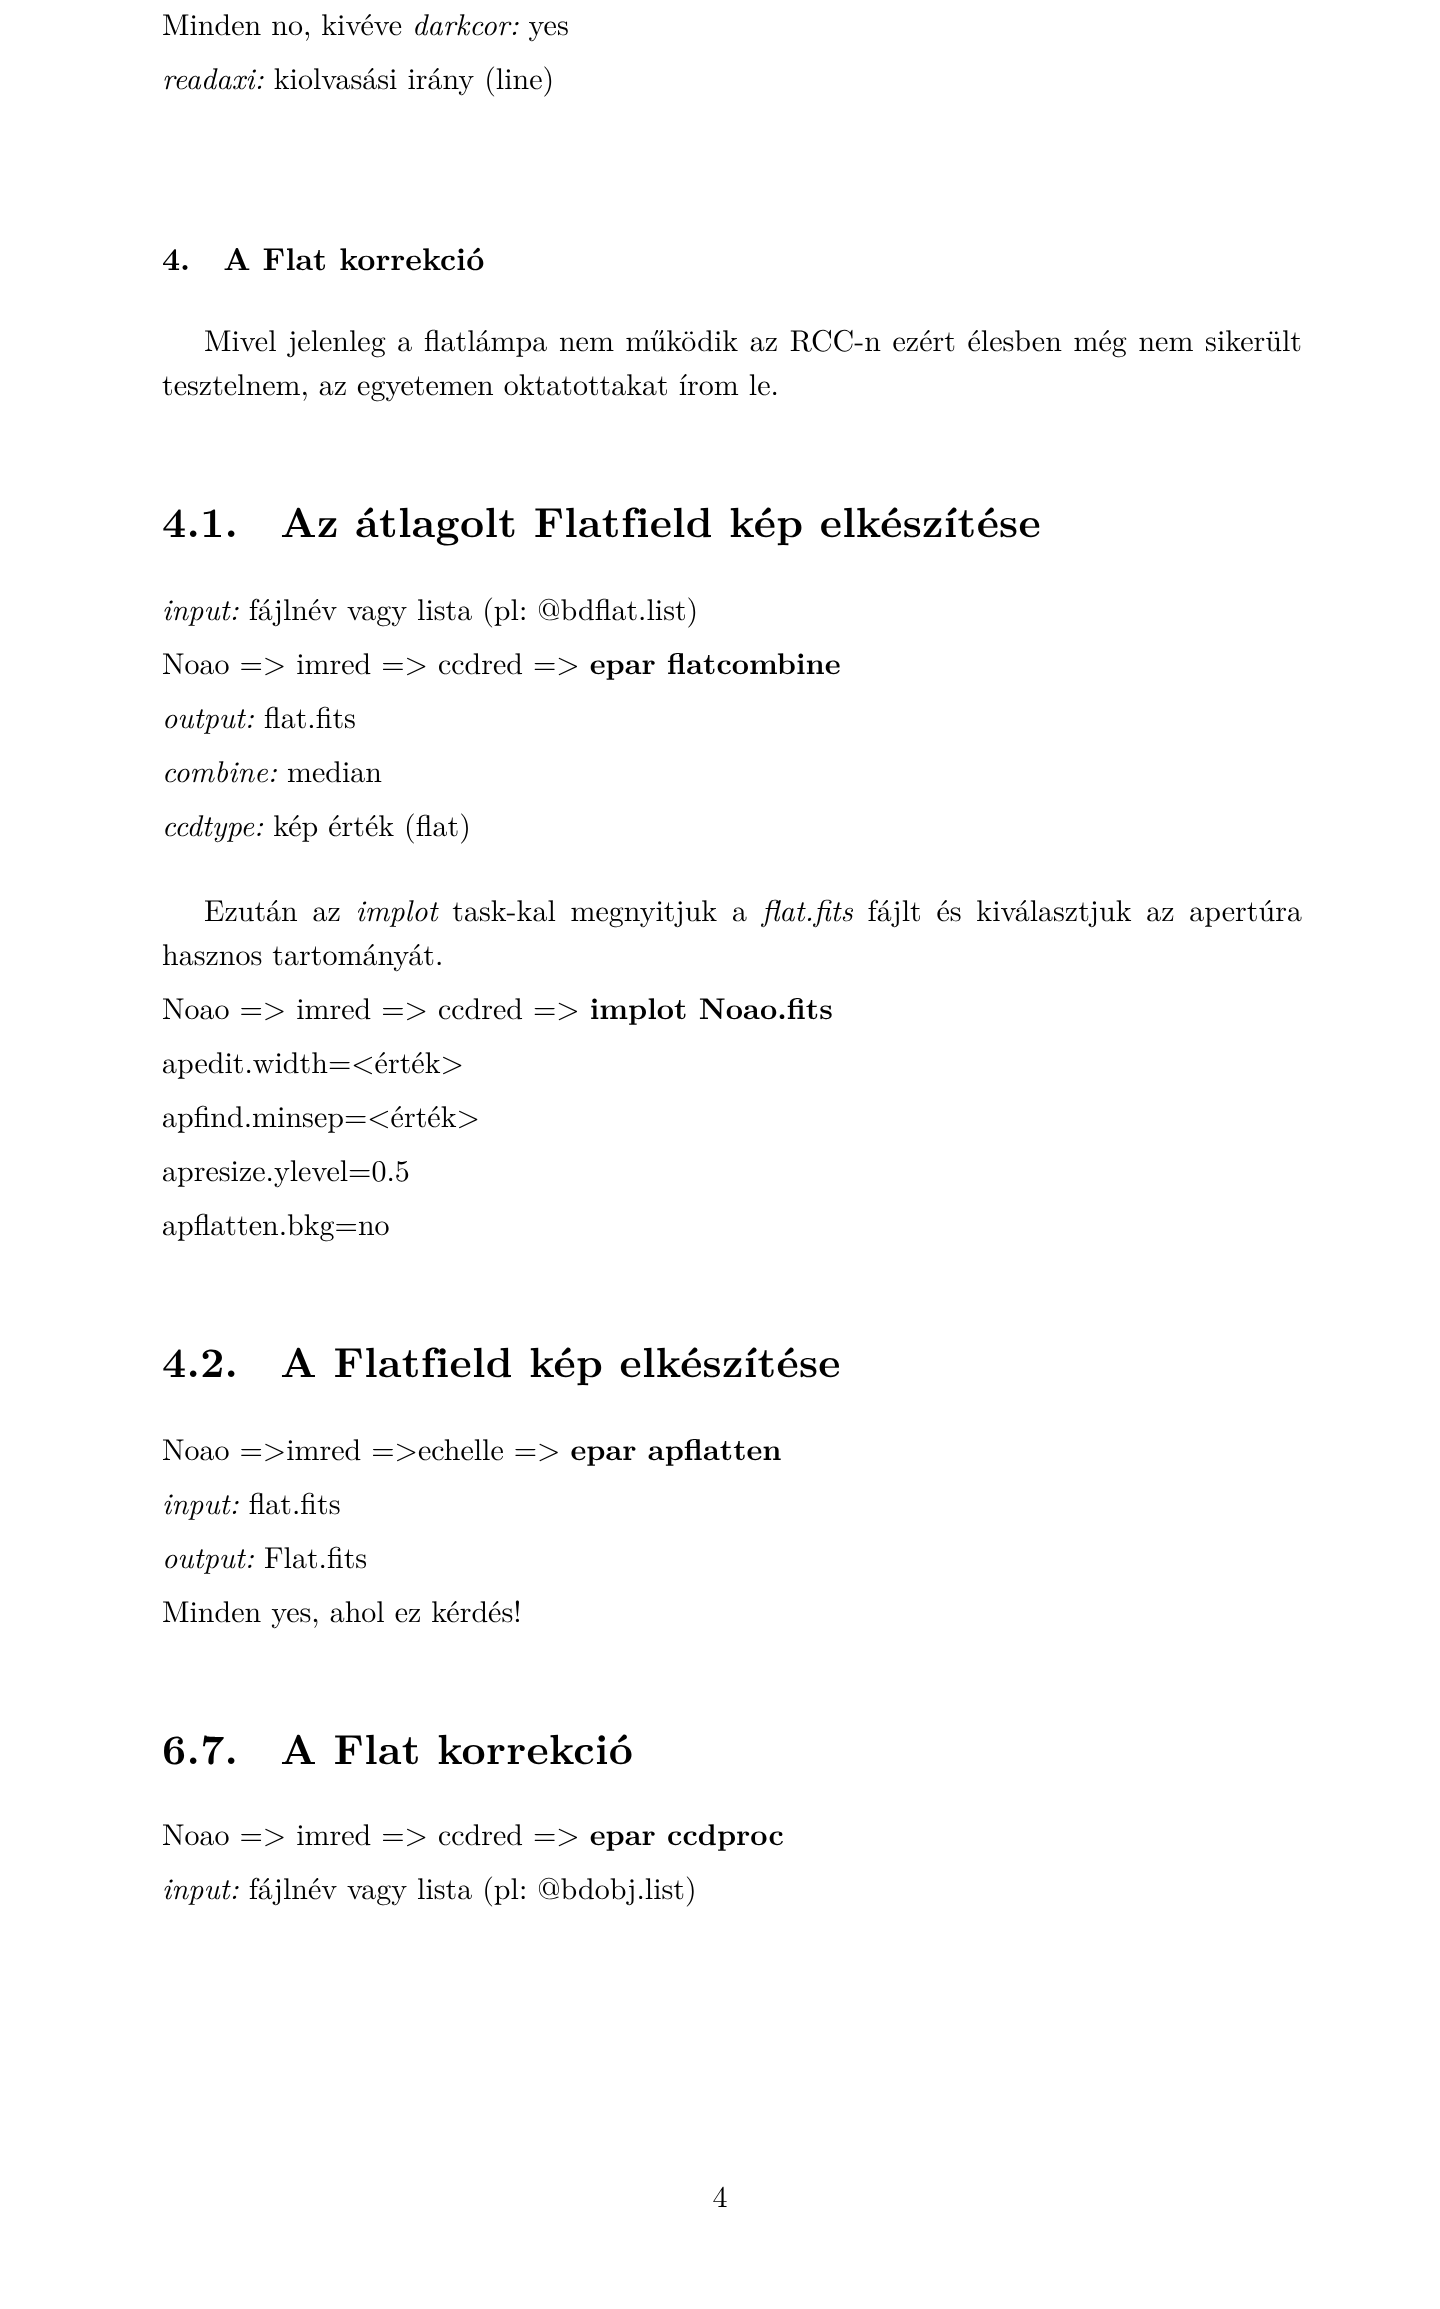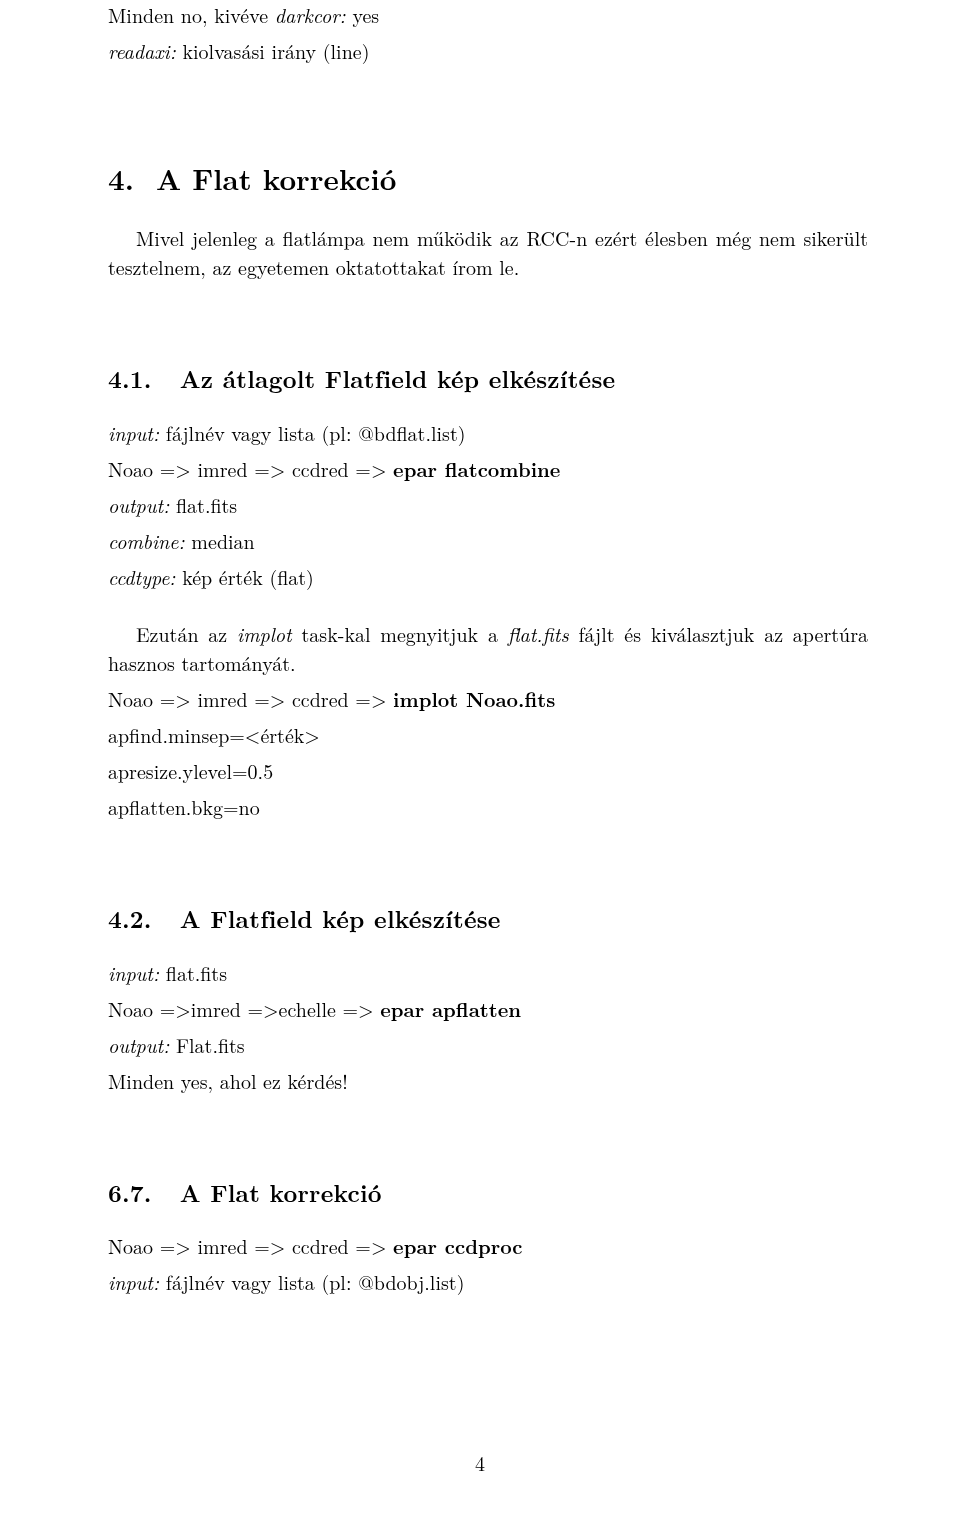--- a/index.html
+++ b/index.html
@@ -24,29 +24,29 @@
     .para {
       margin-bottom: 7px;
     }
     .italic {
       font-style: italic;
     }
     .bold {
       font-weight: bold;
     }
     h2.h2 {
-      font-size: 29px;
+      font-size: 21px;
       font-weight: bold;
       margin-top: 92px;
       margin-bottom: 24px;
     }
     h3.h3 {
-      font-size: 24px;
+      font-size: 28px;
       font-weight: bold;
-      margin-top: 80px;
+      margin-top: 58px;
       margin-bottom: 22px;
       letter-spacing: 0.2px;
     }
     .h2 .hnum { margin-right: 22px; }
     .h3 .hnum { margin-right: 28px; }
     .just {
       text-align: justify;
     }
     .indent {
       text-indent: 28px;
@@ -101,37 +101,40 @@
     <span class="italic">ccdtype:</span><span> kép érték (flat)</span>
   </div>
 
   <div class="para just indent block-space-top">
     <span>Ezután az </span><span class="italic">implot</span><span> task-kal megnyitjuk a </span><span class="italic">flat.fits</span><span> fájlt és kiválasztjuk az apertúra hasznos tartományát.</span>
   </div>
   <div class="para">
     <span>Noao =&gt; imred =&gt; ccdred =&gt; </span><span class="bold">implot Noao.fits</span>
   </div>
   <div class="para">
+    <span>apedit.width=&lt;érték&gt;</span>
+  </div>
+  <div class="para">
     <span>apfind.minsep=&lt;érték&gt;</span>
   </div>
   <div class="para">
     <span>apresize.ylevel=0.5</span>
   </div>
   <div class="para">
     <span>apflatten.bkg=no</span>
   </div>
 
   <h3 class="h3">
     <span class="hnum">4.2.</span><span>A Flatfield kép elkészítése</span>
   </h3>
   <div class="para">
-    <span class="italic">input:</span><span> flat.fits</span>
+    <span>Noao =&gt;imred =&gt;echelle =&gt; </span><span class="bold">epar apflatten</span>
   </div>
   <div class="para">
-    <span>Noao =&gt;imred =&gt;echelle =&gt; </span><span class="bold">epar apflatten</span>
+    <span class="italic">input:</span><span> flat.fits</span>
   </div>
   <div class="para">
     <span class="italic">output:</span><span> Flat.fits</span>
   </div>
   <div class="para">
     <span>Minden yes, ahol ez kérdés!</span>
   </div>
 
   <h3 class="h3">
     <span class="hnum">6.7.</span><span>A Flat korrekció</span>

